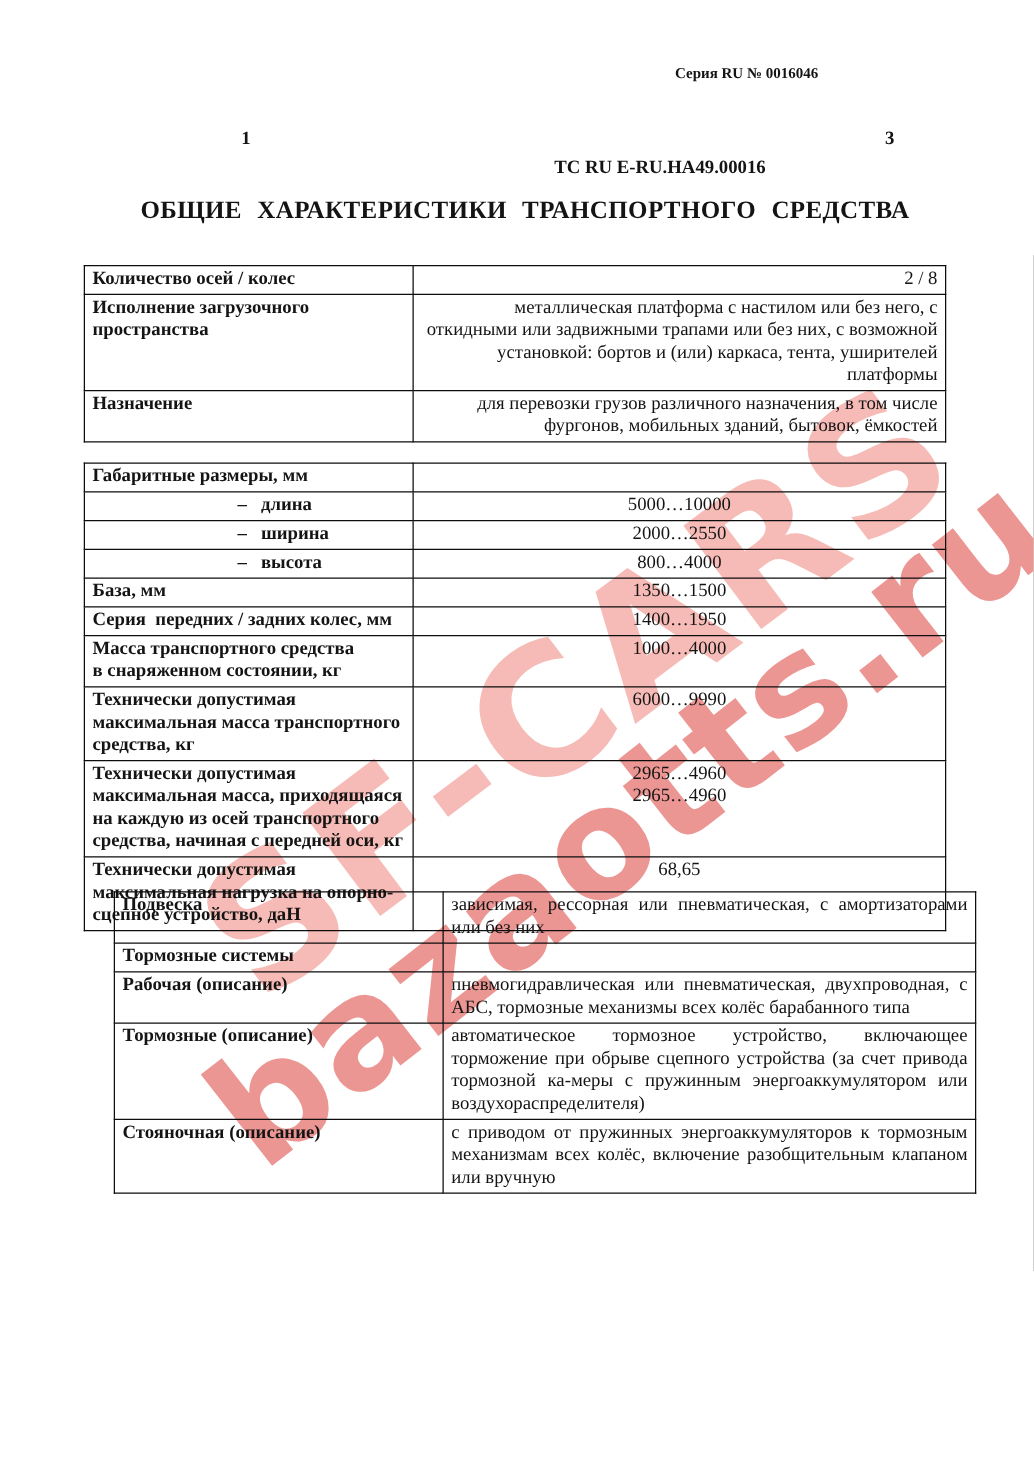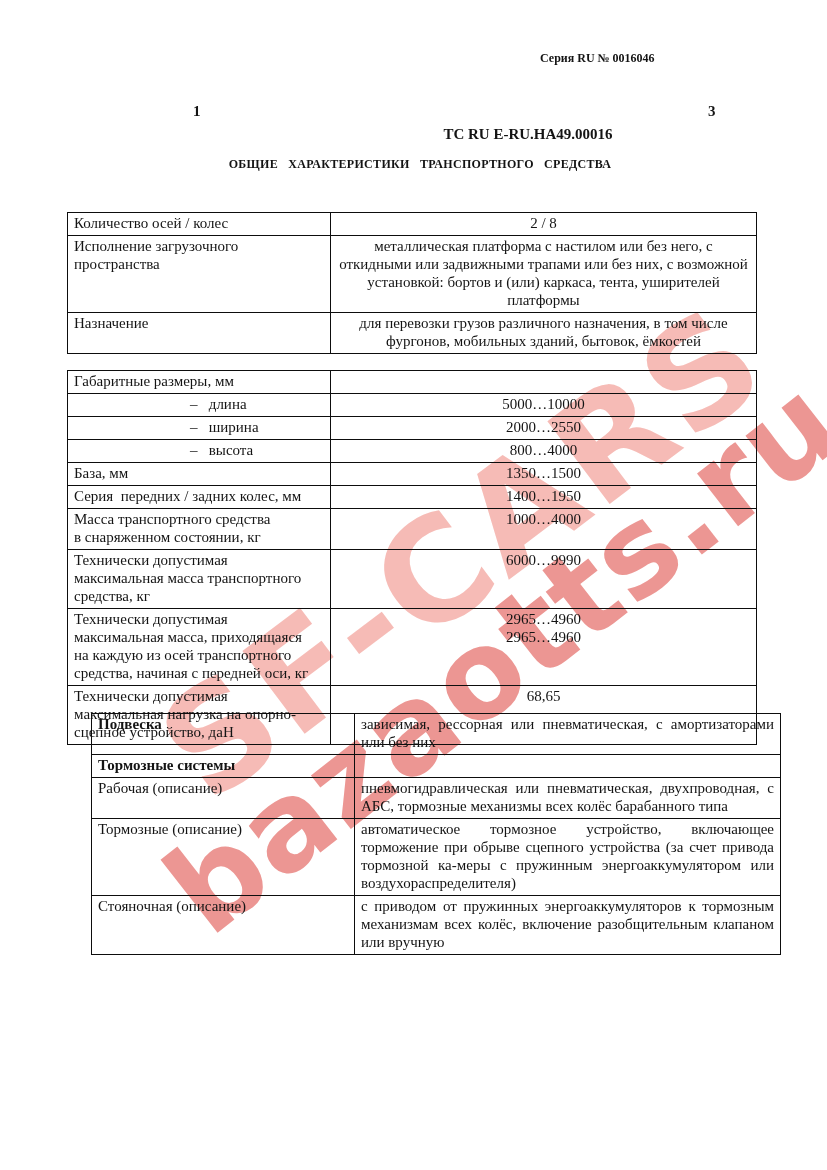--- a/index.html
+++ b/index.html
@@ -36,21 +36,21 @@
   }
   .pagenum { position:absolute; top:103px; font-weight:bold; font-size:15px; }
   .pg-left  { left:193px; }
   .pg-right { left:708px; }
   .approval {
     position:absolute; top:126px; left:480px; transform:translateX(-50%);
     font-weight:bold; font-size:15px; white-space:nowrap;margin-left:48px;
   }
   .doc-title {
     position:absolute; top:157px; left:420px; transform:translateX(-50%);
-    font-weight:bold; font-size:12px; white-space:nowrap;
+    font-weight:bold; font-size:20px; white-space:nowrap;
     word-spacing:7px; letter-spacing:0.3px;
   }
 
   table.doc {
     position:absolute; left:67px;
     width:689px;
     border-collapse:collapse;
     table-layout:fixed;
     background:transparent;
   }
@@ -62,27 +62,27 @@
     border:1.5px solid #0d0d0d;
     font-size:15px;
     line-height:18px;
     padding:1px 6px 3px 6px;
     vertical-align:top;
     overflow:hidden;
   }
   col.c-label { width:263px; }
   col.c-value { width:426px; }
 
-  td.label { white-space:pre-wrap; }
+  td.label { white-space:pre-wrap;font-weight:bold; }
   td.label.bold { font-weight:bold; }
   td.label.indent { padding-left:122px; white-space:pre-wrap; }
 
   .t2 td.value { text-align:center; white-space:pre-wrap;margin-left:44px; }
   .t3 td.value { text-align:justify; }
-  .t1 td.value { text-align:center; }
+  .t1 td.value { text-align:right; }
 </style>
 </head>
 <body>
 
 <div class="page">
 
   <div class="watermarks">
     <div class="wm wm-cars" style="color: rgb(245, 180, 174);">SF-CARS</div>
     <div class="wm wm-baza" style="color: rgb(234, 139, 135);">bazaotts.ru</div>
   </div>

